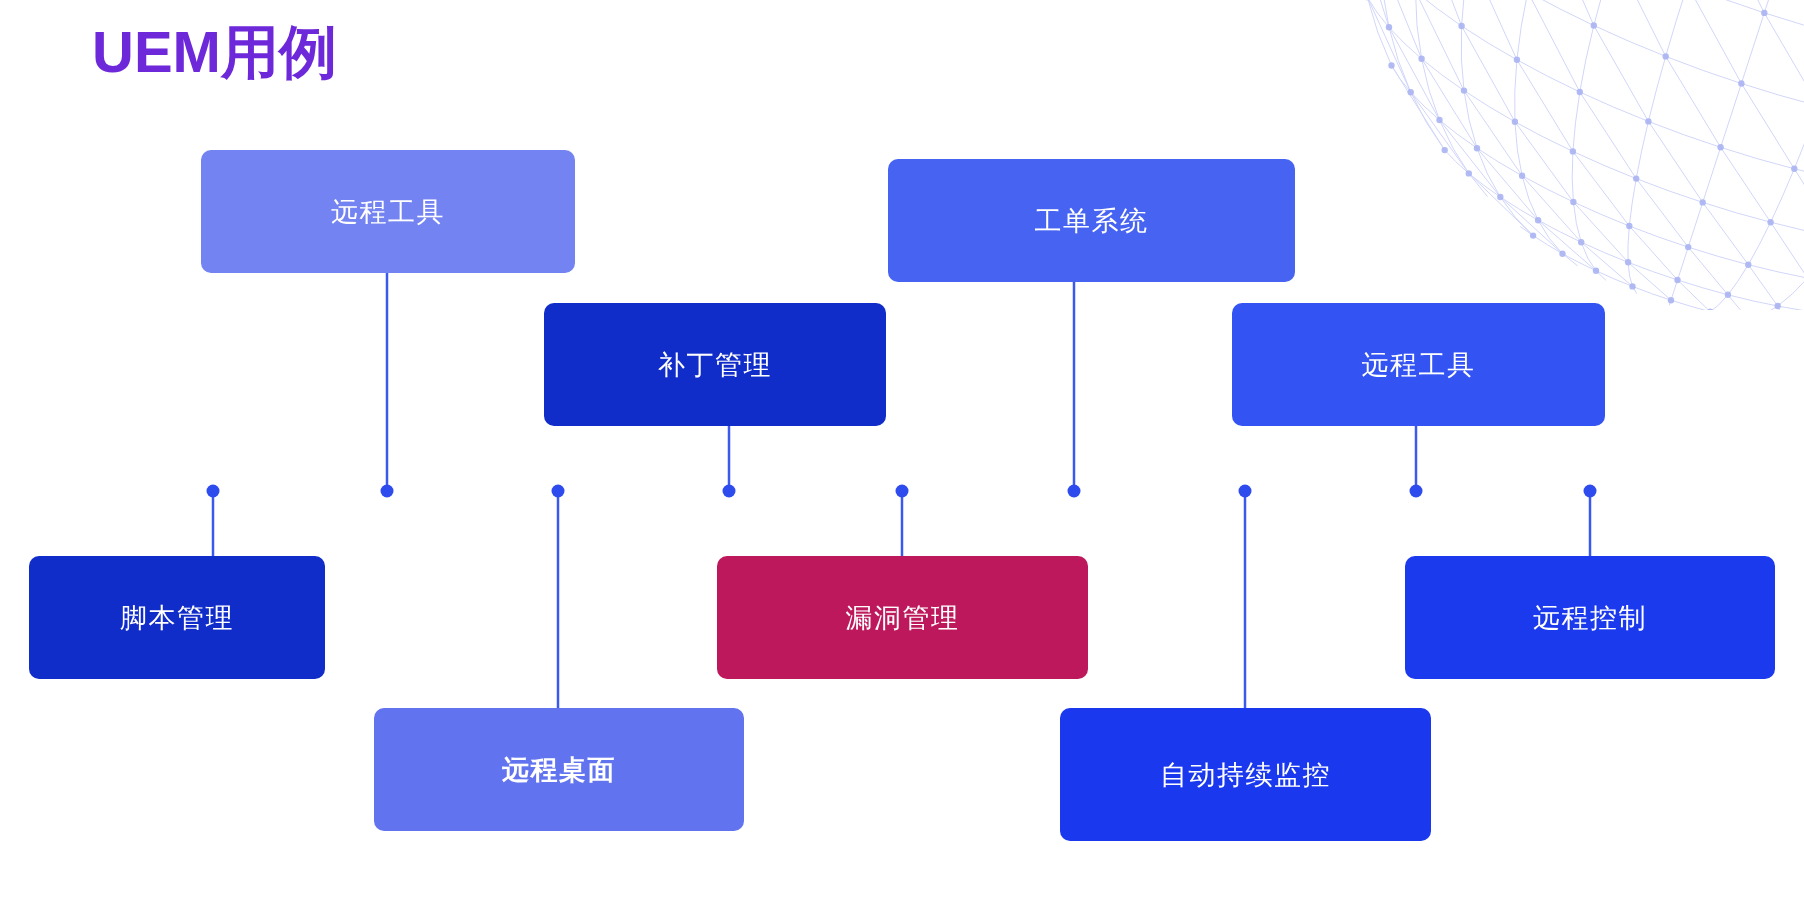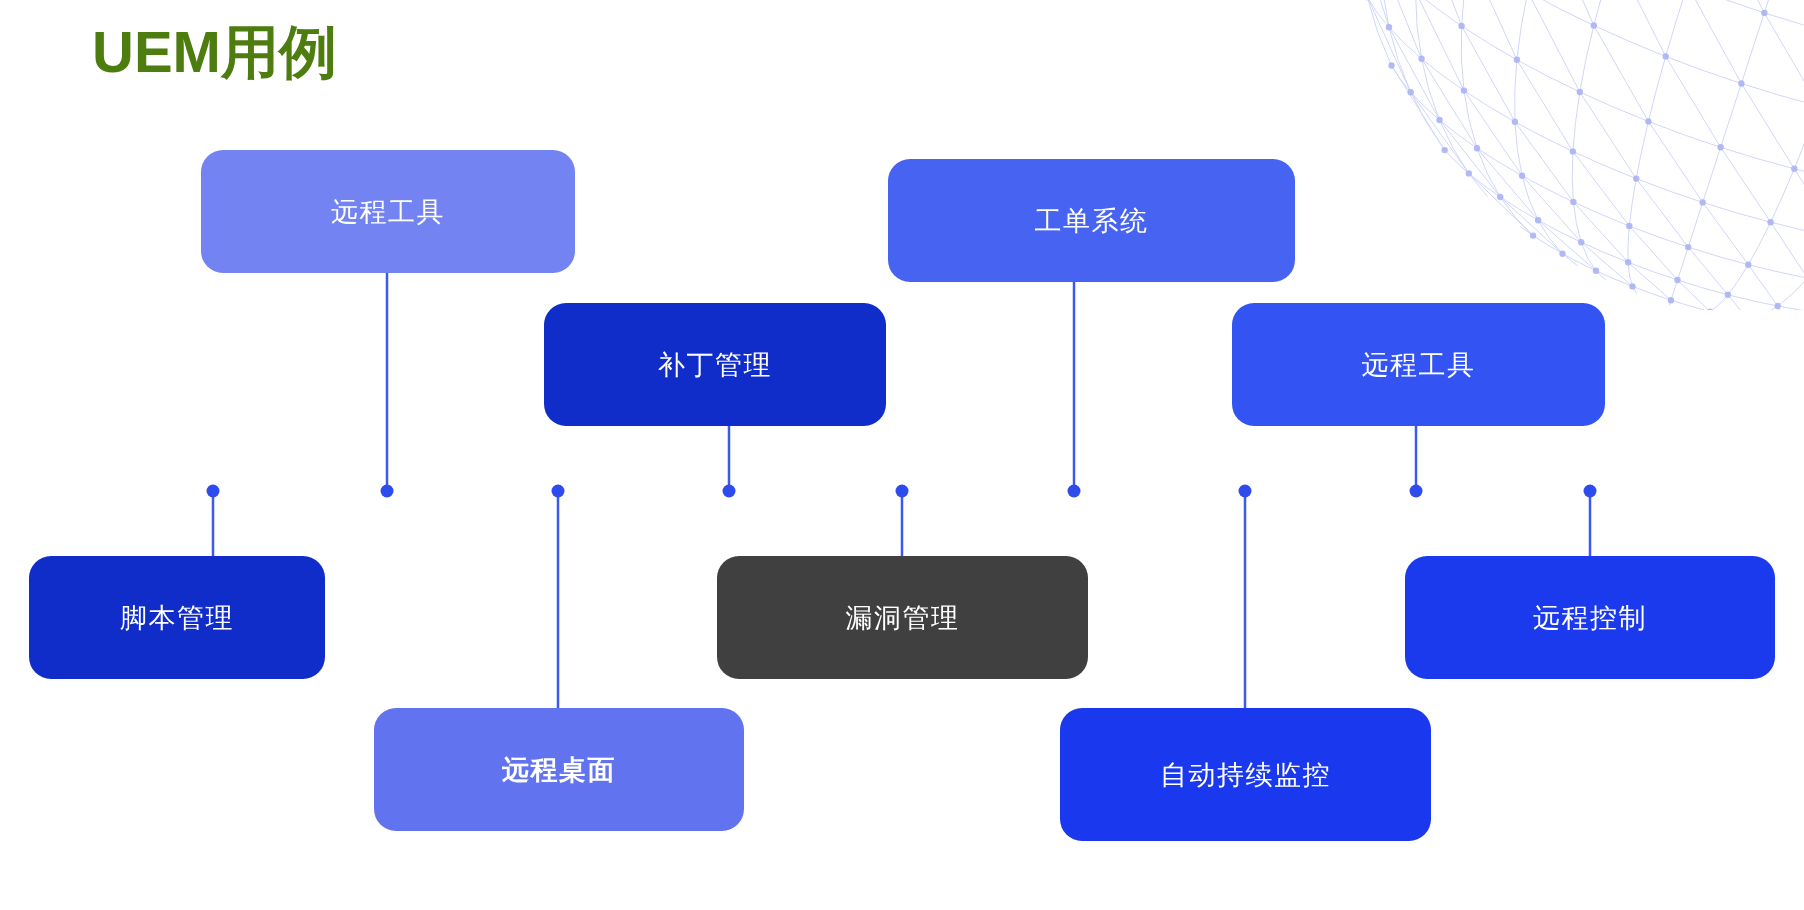--- a/index.html
+++ b/index.html
@@ -19,21 +19,21 @@
   }
   .connector-layer{
     position:absolute;left:0;top:0;
   }
   .globe{
     position:absolute;top:0;right:0;
     pointer-events:none;
   }
   .node{
     position:absolute;
-    border-radius:22px;
+    border-radius:10px;
     display:flex;
     align-items:center;
     justify-content:center;
     color:#ffffff;
     font-size:27px;
     letter-spacing:1.5px;
     font-weight:400;
   }
   .node-label{white-space:nowrap;}
 </style>
@@ -1543,42 +1543,42 @@
     <circle cx="387" cy="491" r="6.5" fill="#2e4cee"></circle>
     <circle cx="558" cy="491" r="6.5" fill="#2e4cee"></circle>
     <circle cx="729" cy="491" r="6.5" fill="#2e4cee"></circle>
     <circle cx="902" cy="491" r="6.5" fill="#2e4cee"></circle>
     <circle cx="1074" cy="491" r="6.5" fill="#2e4cee"></circle>
     <circle cx="1245" cy="491" r="6.5" fill="#2e4cee"></circle>
     <circle cx="1416" cy="491" r="6.5" fill="#2e4cee"></circle>
     <circle cx="1590" cy="491" r="6.5" fill="#2e4cee"></circle>
   </svg>
 
-  <div class="page-title" style="color: #4d7c0f;">UEM用例</div>
+  <div class="page-title" style="color: #6d28d9;">UEM用例</div>
 
   <div class="node" style="left: 201px; top: 150px; width: 374px; height: 123px; background-color: rgb(115, 131, 241);">
     <span class="node-label">远程工具</span>
   </div>
   <div class="node" style="left: 544px; top: 303px; width: 342px; height: 123px; background-color: rgb(17, 45, 201);">
     <span class="node-label">补丁管理</span>
   </div>
   <div class="node" style="left: 888px; top: 159px; width: 407px; height: 123px; background-color: rgb(71, 99, 242);">
     <span class="node-label">工单系统</span>
   </div>
   <div class="node" style="left: 1232px; top: 303px; width: 373px; height: 123px; background-color: rgb(51, 84, 243);">
     <span class="node-label">远程工具</span>
   </div>
 
   <div class="node" style="left: 29px; top: 556px; width: 296px; height: 123px; background-color: rgb(17, 45, 201);">
     <span class="node-label">脚本管理</span>
   </div>
   <div class="node" style="left: 374px; top: 708px; width: 370px; height: 123px; background-color: rgb(97, 115, 239); font-weight: bold;">
     <span class="node-label">远程桌面</span>
   </div>
-  <div class="node" style="left: 717px; top: 556px; width: 371px; height: 123px; background-color: #404040;">
+  <div class="node" style="left: 717px; top: 556px; width: 371px; height: 123px; background-color: #be185d;">
     <span class="node-label">漏洞管理</span>
   </div>
   <div class="node" style="left: 1060px; top: 708px; width: 371px; height: 133px; background-color: rgb(26, 56, 237);">
     <span class="node-label">自动持续监控</span>
   </div>
   <div class="node" style="left: 1405px; top: 556px; width: 370px; height: 123px; background-color: rgb(27, 58, 238); text-align: center;">
     <span class="node-label">远程控制</span>
   </div>
 
 </div>

